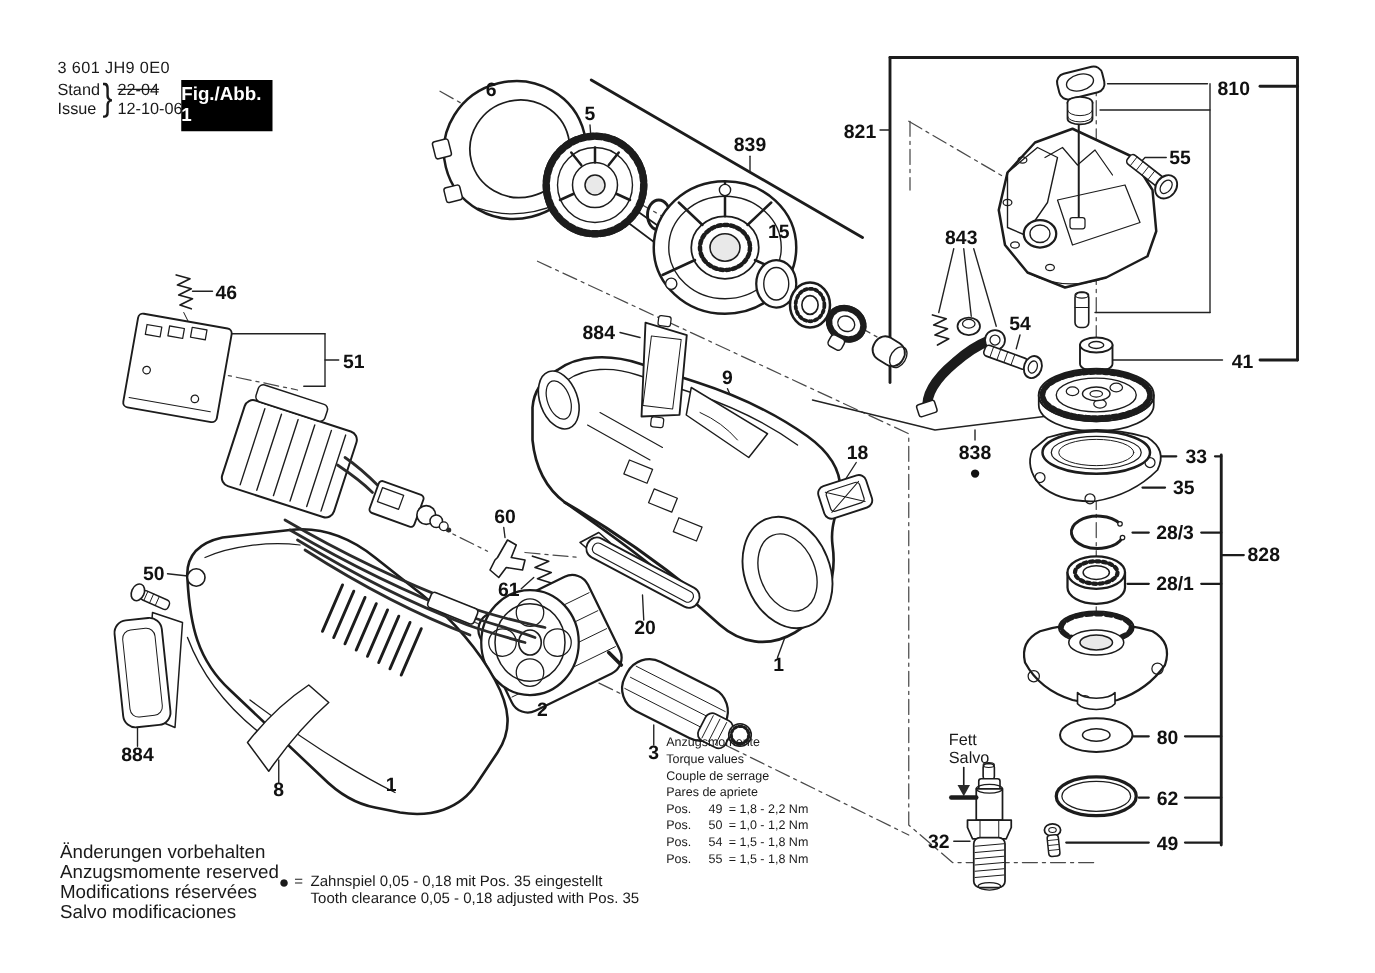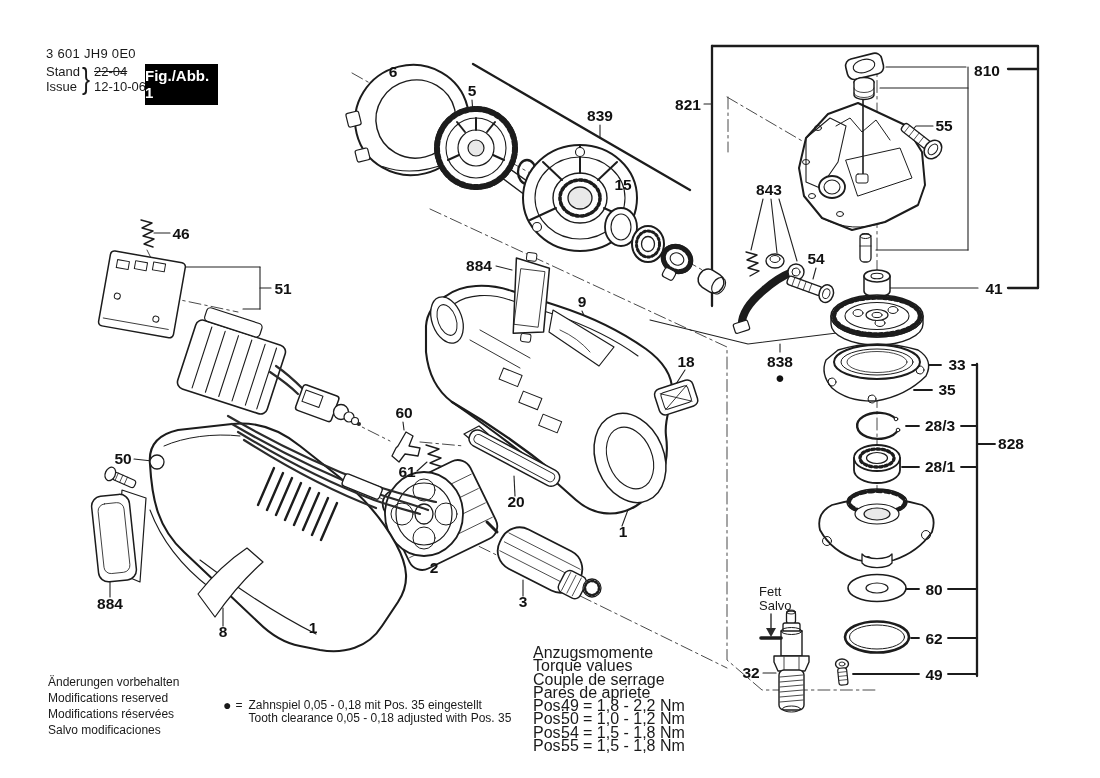--- a/index.html
+++ b/index.html
@@ -19,25 +19,25 @@
   
   .hdr{position:absolute;left:46px;top:46px}
   .pn{font-size:13px;letter-spacing:.3px}
   .si{display:flex;align-items:flex-end;margin-top:3px}
   .si-l{font-size:13px;line-height:15px}
   .brace{font-size:30px;font-weight:300;line-height:30px;margin:0 3px 0 1px;transform:scaleX(.8)}
   .si-v{font-size:13px;line-height:15px}
   .struck{text-decoration:line-through}
   .figbox{position:absolute;left:99px;top:18px;background:#000;color:#fff;
           font-weight:bold;font-size:15px;padding:3px 9px 4px 0}
-  .footer{position:absolute;left:48px;top:674px;font-size:12px;line-height:16px}
+  .footer{position:absolute;left:48px;top:674px;font-size:15px;line-height:16px}
   .cl-note{position:absolute;left:223px;top:699px;display:flex;font-size:12px;line-height:13px}
   .cl-bullet{font-size:14px;line-height:13px;margin-right:4px}
   .cl-eq{margin-right:6px}
-  .torque{position:absolute;left:533px;top:646px;font-size:16px;line-height:13.3px}
+  .torque{position:absolute;left:533px;top:588px;font-size:10px;line-height:13.3px}
   .trow .pos{display:inline-block;width:28px}
   .trow .num{display:inline-block;width:17px;text-align:right;margin-right:5px}
   .grease{position:absolute;left:759px;top:585px;font-size:13px;line-height:14px}
 </style>
 </head>
 <body>
 
 <div id="canvas">
 
   <svg id="art" width="1100" height="778" viewBox="0 0 1100 778">
@@ -599,18 +599,18 @@
     <span class="cl-bullet">●</span>
     <span class="cl-eq">=</span>
     <span>
       <div>Zahnspiel 0,05 - 0,18 mit Pos. 35 eingestellt</div>
       <div>Tooth clearance 0,05 - 0,18 adjusted with Pos. 35</div>
     </span>
   </div>
 
   <div class="footer">
     <div>Änderungen vorbehalten</div>
-    <div>Modifications reserved</div>
+    <div>Anzugsmomente reserved</div>
     <div>Modifications réservées</div>
     <div>Salvo modificaciones</div>
   </div>
 
 </div>
 
 </body></html>

